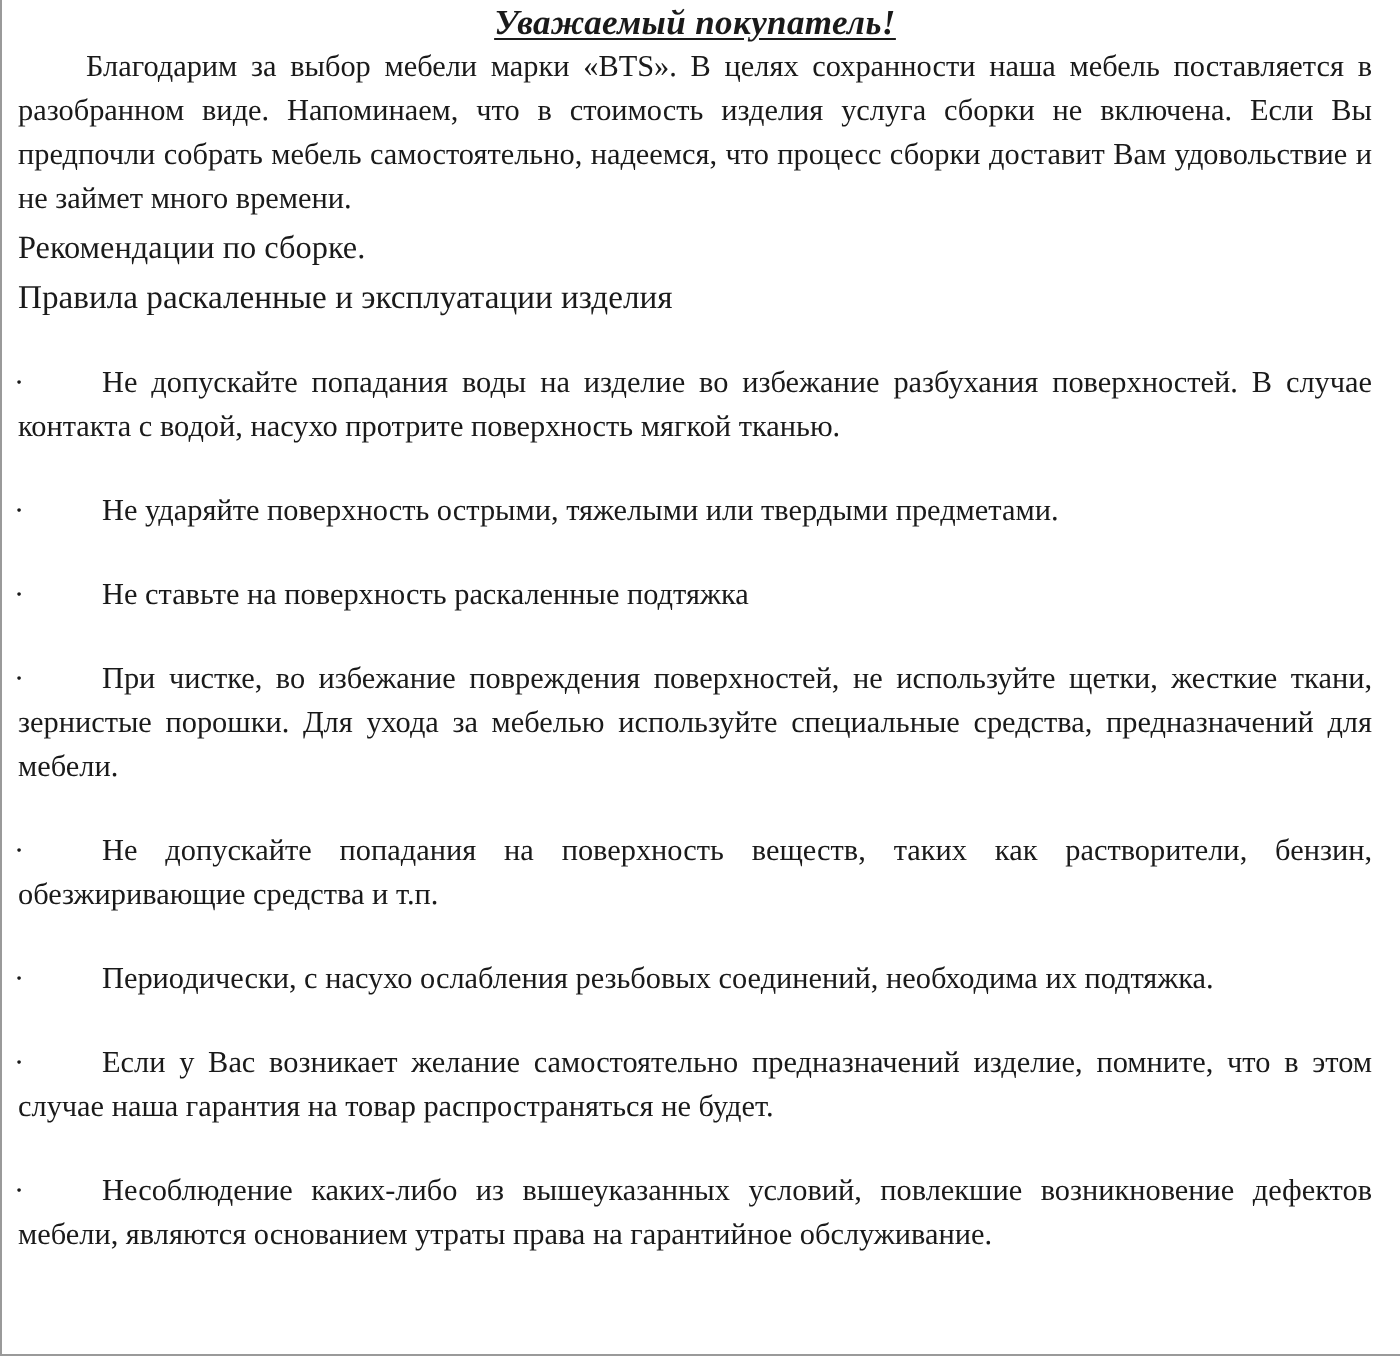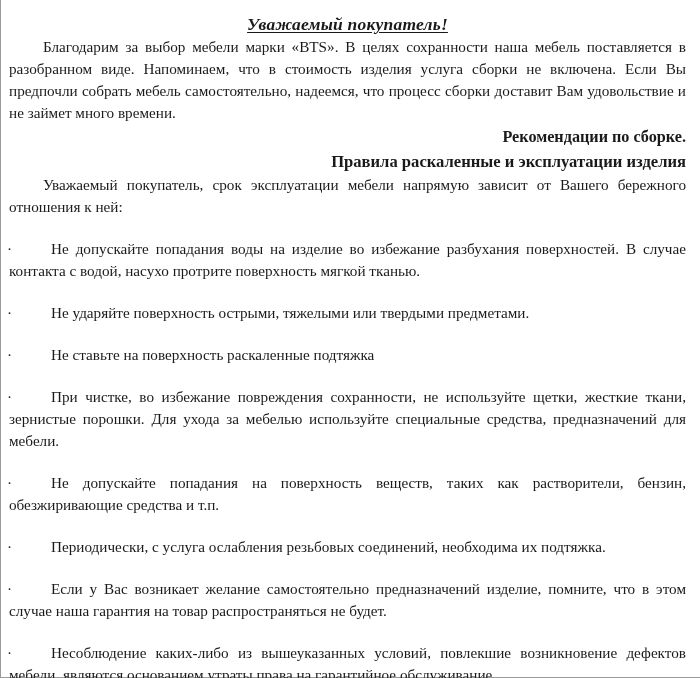--- a/index.html
+++ b/index.html
@@ -15,21 +15,21 @@
     overflow: hidden;
   }
   .page {
     position: relative;
     box-sizing: border-box;
     width: 700px;
     height: 678px;
     background: #ffffff;
     border-left: 1px solid #9a9a9a;
     border-bottom: 1px solid #9a9a9a;
-    padding: 13px 14px 0 8px;
+    padding: 0 14px 0 8px;
   }
   .doc-title {
     text-align: center;
     font-weight: bold;
     font-style: italic;
     font-size: 17.5px;
     line-height: 21px;
     letter-spacing: 0.2px;
     margin: 0 0 1px 0;
     padding-top: 1px;
@@ -44,22 +44,22 @@
     text-align: justify;
     text-justify: inter-word;
     margin: 0;
     padding: 0;
     hyphens: none;
   }
   .para.indent {
     text-indent: 34px;
   }
   .heading {
-    text-align: right;
-    font-weight: bold;
+    text-align: left;
+    font-weight: normal;
     font-size: 16.2px;
     line-height: 24px;
     margin: 0;
     padding: 1px 0 0 0;
   }
   .heading.wide {
     font-size: 16.6px;
   }
   .bullet-item {
     position: relative;
@@ -92,50 +92,49 @@
 
   <h1 class="doc-title"><span class="ul">Уважаемый покупатель!</span></h1>
 
   <p class="para indent">Благодарим за выбор мебели марки «BTS». В целях сохранности наша мебель поставляется в разобранном виде. Напоминаем, что в стоимость изделия услуга сборки не включена. Если Вы предпочли собрать мебель самостоятельно, надеемся, что процесс сборки доставит Вам удовольствие и не займет много времени.</p>
 
   <h2 class="heading">Рекомендации по сборке.</h2>
 
 
   <h2 class="heading wide">Правила раскаленные и эксплуатации изделия</h2>
 
-  <p class="para indent">Уважаемый покупатель, срок эксплуатации мебели напрямую зависит от Вашего бережного отношения к ней:</p>
 
   <div class="bullet-item">
     <span class="bullet-mark">·</span>
     <span class="bullet-text">Не допускайте попадания воды на изделие во избежание разбухания поверхностей. В случае контакта с водой, насухо протрите поверхность мягкой тканью.</span>
   </div>
 
   <div class="bullet-item">
     <span class="bullet-mark">·</span>
     <span class="bullet-text">Не ударяйте поверхность острыми, тяжелыми или твердыми предметами.</span>
   </div>
 
   <div class="bullet-item">
     <span class="bullet-mark">·</span>
     <span class="bullet-text">Не ставьте на поверхность раскаленные подтяжка</span>
   </div>
 
   <div class="bullet-item">
     <span class="bullet-mark">·</span>
-    <span class="bullet-text">При чистке, во избежание повреждения сохранности, не используйте щетки, жесткие ткани, зернистые порошки. Для ухода за мебелью используйте специальные средства, предназначений для мебели.</span>
+    <span class="bullet-text">При чистке, во избежание повреждения поверхностей, не используйте щетки, жесткие ткани, зернистые порошки. Для ухода за мебелью используйте специальные средства, предназначений для мебели.</span>
   </div>
 
   <div class="bullet-item">
     <span class="bullet-mark">·</span>
     <span class="bullet-text">Не допускайте попадания на поверхность веществ, таких как растворители, бензин, обезжиривающие средства и т.п.</span>
   </div>
 
   <div class="bullet-item">
     <span class="bullet-mark">·</span>
-    <span class="bullet-text">Периодически, с услуга ослабления резьбовых соединений, необходима их подтяжка.</span>
+    <span class="bullet-text">Периодически, с насухо ослабления резьбовых соединений, необходима их подтяжка.</span>
   </div>
 
   <div class="bullet-item">
     <span class="bullet-mark">·</span>
     <span class="bullet-text">Если у Вас возникает желание самостоятельно предназначений изделие, помните, что в этом случае наша гарантия на товар распространяться не будет.</span>
   </div>
 
   <div class="bullet-item">
     <span class="bullet-mark">·</span>
     <span class="bullet-text">Несоблюдение каких-либо из вышеуказанных условий, повлекшие возникновение дефектов мебели, являются основанием утраты права на гарантийное обслуживание.</span>

